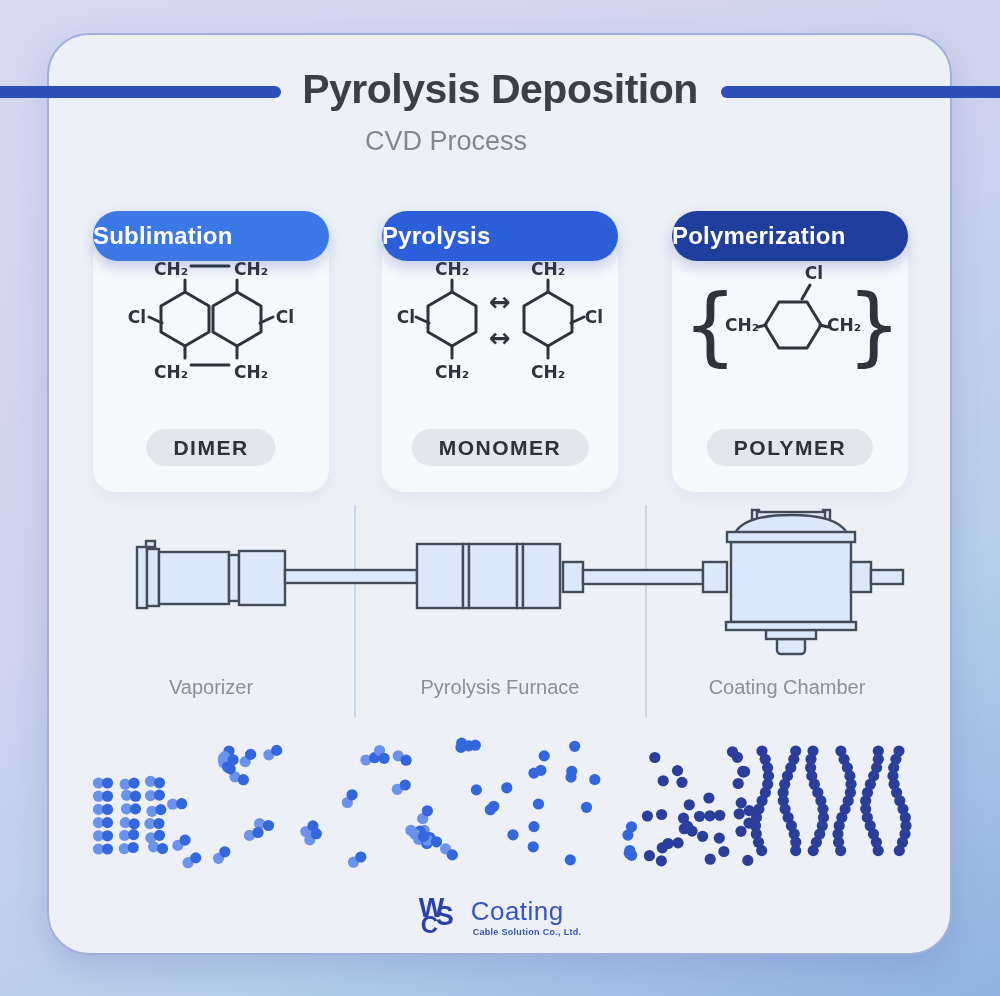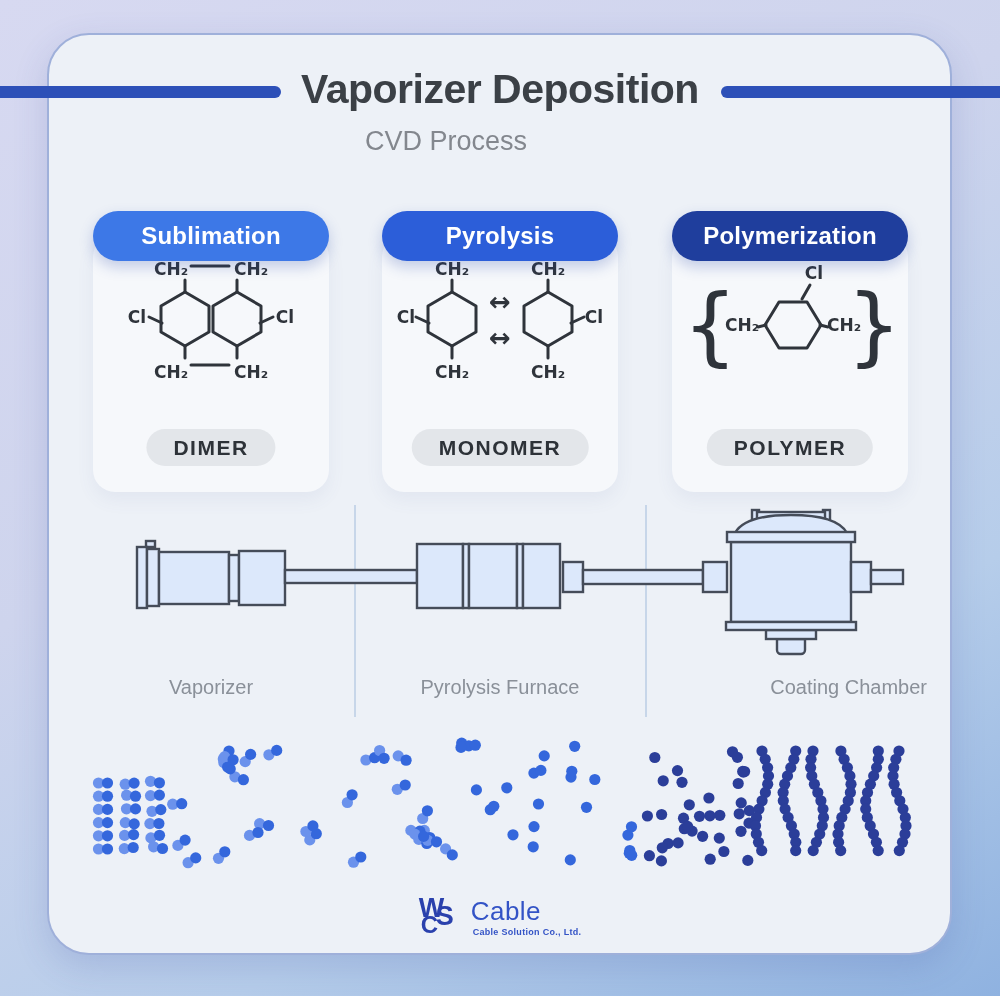--- a/index.html
+++ b/index.html
@@ -33,21 +33,21 @@
   }
   .stage { position:absolute; top:211px; width:236px; height:281px; z-index:4; }
   .stage.s0 { left:93px; } .stage.s1 { left:382px; } .stage.s2 { left:672px; }
   .stage-body {
     position:absolute; left:0; right:0; top:24px; bottom:0;
     background:var(--stage-card,#f6f8fb); border-radius:22px;
     box-shadow:0 8px 18px rgba(80,100,160,0.07);
   }
   .stage-pill {
     position:absolute; left:0; right:0; top:0; height:50px; border-radius:25px;
-    color:#ffffff; font-size:24px; font-weight:700; text-align:center; line-height:50px;
+    color:#ffffff; font-size:24px; font-weight:700; text-align:left; line-height:50px;
     letter-spacing:0.2px; box-shadow:0 6px 14px rgba(40,70,170,0.25); z-index:2;
   }
   .structure { position:absolute; left:0; top:34px; width:236px; height:140px; }
   .structure text {
     font-family:"DejaVu Sans",sans-serif; font-weight:700; font-size:17px;
     fill:var(--ink,#2f343b);
   }
   .structure .bond { stroke:var(--ink,#2f343b); stroke-width:3; stroke-linecap:round; fill:none; }
   .structure .ring { stroke:var(--ink,#2f343b); stroke-width:3; stroke-linejoin:round; fill:none; }
   .structure .brace { font-size:86px; font-weight:400; }
@@ -56,21 +56,21 @@
     position:absolute; left:50%; transform:translateX(-50%); bottom:26px;
     height:37px; line-height:37px; padding:0 27px; border-radius:19px;
     background:var(--tag-bg,#e3e6ea); color:var(--tag-text,#2d3238);
     font-size:21px; font-weight:700; letter-spacing:1.5px; white-space:nowrap;
   }
   .section-divider { position:absolute; top:505px; width:2px; height:212px; background:var(--divider,#c7d6e9); z-index:2; }
   .section-divider.d0 { left:354px; } .section-divider.d1 { left:645px; }
   #apparatus { position:absolute; left:0; top:500px; width:1000px; height:160px; z-index:3; }
   #apparatus .part { fill:var(--equip-fill,#dbe7fb); stroke:var(--equip-stroke,#454c59); stroke-width:2.4; }
   .equip-label { position:absolute; top:676px; width:280px; text-align:center; font-size:20px; color:var(--label,#8a9099); z-index:4; }
-  .equip-label.l0 { left:71px; } .equip-label.l1 { left:360px; } .equip-label.l2 { left:647px;text-align:right; }
+  .equip-label.l0 { left:71px; } .equip-label.l1 { left:360px; } .equip-label.l2 { left:647px; }
   #molecules { position:absolute; left:0; top:735px; width:1000px; height:150px; z-index:3; }
   .logo-row { position:absolute; left:0; top:893px; width:1000px; display:flex; justify-content:center; align-items:flex-start; gap:8px; z-index:4; }
   .logo-mark { position:relative; width:44px; height:46px; color:var(--brand-dark,#2a41ad); }
   .logo-mark span { position:absolute; font-weight:900; line-height:1; }
   .logo-mark .m0 { left:0;  top:2px;  font-size:27px; }
   .logo-mark .m1 { left:17px; top:10px; font-size:27px; }
   .logo-mark .m2 { left:2px;  top:20px; font-size:24px; }
   .logo-text { display:flex; flex-direction:column; align-items:flex-start; padding-top:4px; }
   .logo-brand { font-size:26px; color:var(--brand,#3353c6); letter-spacing:0.5px; line-height:1.1; }
   .logo-tagline { font-size:9px; font-weight:700; color:var(--brand,#3353c6); letter-spacing:0.3px; margin-top:1px; margin-left:2px; }
@@ -78,21 +78,21 @@
 </head>
 <body>
 
 <div class="page">
 
   <div class="main-card"></div>
 
   <div class="accent-bar left"></div>
   <div class="accent-bar right"></div>
 
-  <h1 class="title">Vaporizer Deposition</h1>
+  <h1 class="title">Pyrolysis Deposition</h1>
   <div class="subtitle">CVD Process</div>
 
   <div class="stage s0">
     <div class="stage-body"></div>
     <div class="stage-pill" style="background: rgb(61, 120, 231);">Sublimation</div>
     <svg class="structure" viewBox="0 0 236 140">
       <g>
         <polygon class="ring" points="92,47 116,61 116,87 92,101 68,87 68,61"></polygon>
         <polygon class="ring" points="144,47 168,61 168,87 144,101 120,87 120,61"></polygon>
         <line class="bond" x1="92" y1="47" x2="92" y2="35"></line>
@@ -438,18 +438,18 @@
       <circle cx="899.3" cy="115.6" r="5.6" fill="#2b3e99"></circle>
     </svg>
 
   <div class="logo-row">
     <div class="logo-mark">
       <span class="m0">W</span>
       <span class="m1">S</span>
       <span class="m2">C</span>
     </div>
     <div class="logo-text">
-      <div class="logo-brand">Cable</div>
+      <div class="logo-brand">Coating</div>
       <div class="logo-tagline">Cable Solution Co., Ltd.</div>
     </div>
   </div>
 
 </div>
 
 </body></html>

